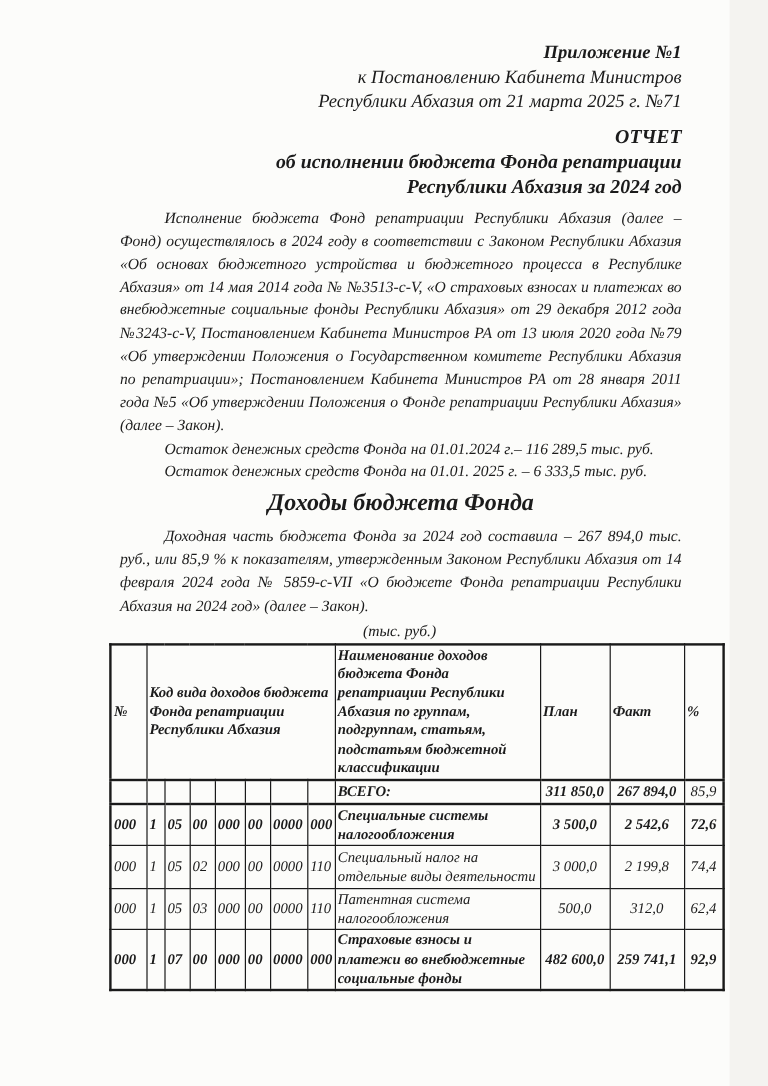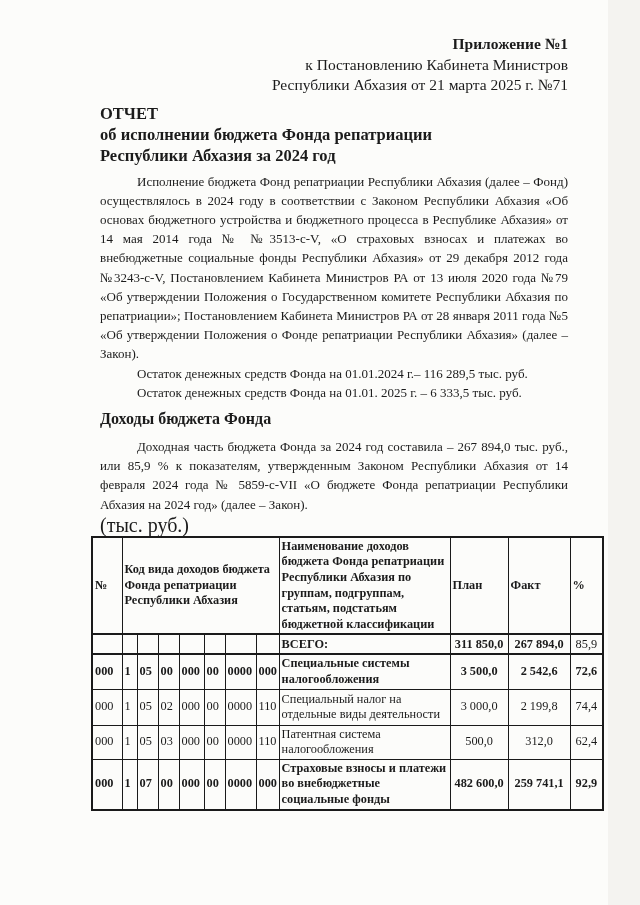--- a/index.html
+++ b/index.html
@@ -9,52 +9,53 @@
     font-family: "Liberation Serif", "DejaVu Serif", serif;
   }
   .page {
     position: relative;
     width: 608px; height: 905px;
     box-sizing: border-box;
     background: #fcfcfa;
     color: #1b1b1b;
     padding: 34px 40px 0 100px;
     overflow: hidden;
+    font-style: italic;
   }
   .appendix {
     text-align: right;
     font-size: 15.5px;
     line-height: 20.5px;
   }
   .appendix .bold { font-weight: bold; }
   .title-block {
-    text-align: left;
+    text-align: right;
     font-weight: bold;
     font-size: 16.5px;
     line-height: 21px;
     margin-top: 7px;
   }
   .body-p {
     margin: 0;
     text-align: justify;
     text-indent: 37px;
     font-size: 13px;
     line-height: 19.2px;
   }
   .body-p.first { margin-top: 6px; }
   .section-heading {
     margin: 7px 0 8px 0;
-    text-align: left;
-    font-size: 16px;
+    text-align: center;
+    font-size: 20px;
     font-weight: bold;
     line-height: 20px;
   }
   .units-note {
-    text-align: left;
-    font-size: 20px;
+    text-align: center;
+    font-size: 13px;
     line-height: 17px;
     margin: 3px 2px 2px 0;
   }
   table.income {
     border-collapse: collapse;
     table-layout: fixed;
     width: 511px;
     margin-left: -9px;
     border: 2px solid #1a1a1a;
   }

